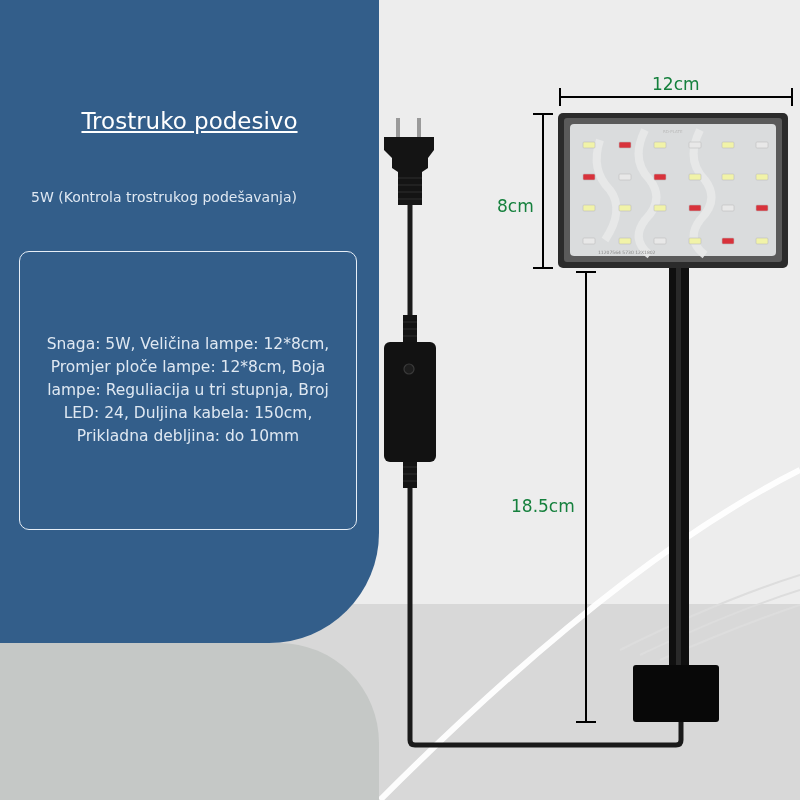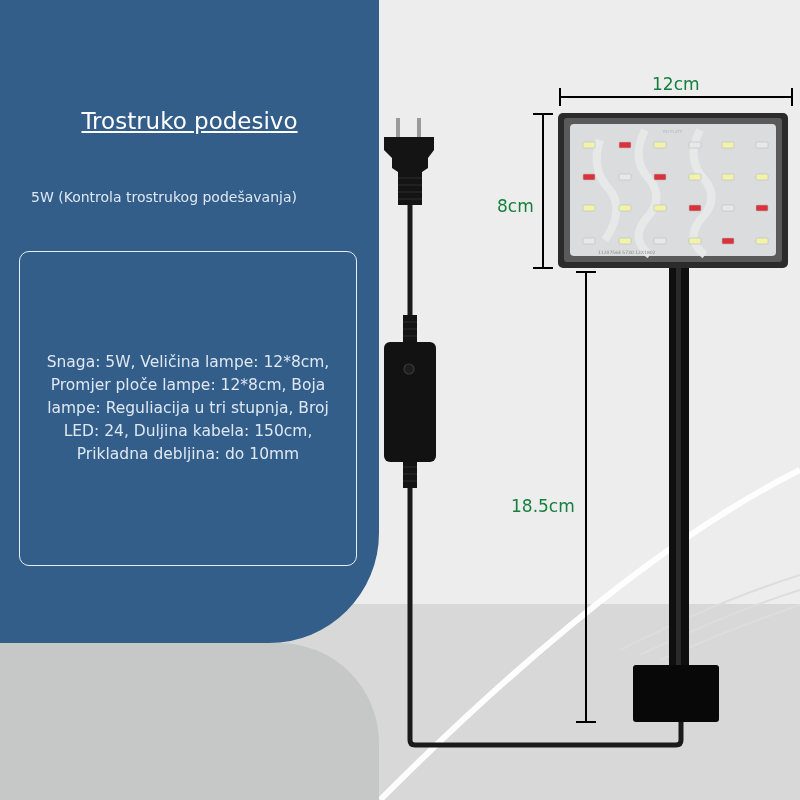--- a/index.html
+++ b/index.html
@@ -3,21 +3,21 @@
   <meta charset="utf-8">
   <style>
     html, body { margin:0; padding:0; }
     body { width:800px; height:800px; position:relative; overflow:hidden; background:#ededed; font-family:"DejaVu Sans", sans-serif; }
     .bg-bottom { position:absolute; left:0; top:604px; width:800px; height:196px; background:#d8d8d8; }
     .grey-panel { position:absolute; left:0; top:643px; width:379px; height:157px; background:#c5c8c6; border-top-right-radius:100px; }
     .blue-panel { position:absolute; left:0; top:0; width:379px; height:643px; background:#335e8a; border-bottom-right-radius:110px; }
     .swoosh { position:absolute; left:0; top:0; width:800px; height:800px; pointer-events:none; }
     .title { position:absolute; left:0; width:379px; text-align:center; color:#ffffff; font-size:23px; line-height:30px; top:106px;text-decoration:underline; }
     .subtitle { position:absolute; left:0; width:328px; text-align:center; color:#dfe8f2; font-size:14px; top:189px; }
-    .spec-box { position:absolute; left:19px; top:251px; width:338px; height:315px; border:1.5px solid #e6eef7; border-radius:10px; box-sizing:border-box; display:flex; align-items:center; justify-content:center; }
+    .spec-box { position:absolute; left:19px; top:251px; width:338px; height:279px; border:1.5px solid #e6eef7; border-radius:10px; box-sizing:border-box; display:flex; align-items:center; justify-content:center; }
     .spec-text { color:#dfe8f2; font-size:15.5px; line-height:23px; text-align:center; padding:0 14px; }
     .dim { position:absolute; font-size:17px; color:#15803d; }
     .svg-layer { position:absolute; left:0; top:0; width:800px; height:800px; }
   </style>
 </head>
 <body>
 
 <div class="bg-bottom"></div>
 <svg class="swoosh" viewBox="0 0 800 800">
   <path d="M380 800 Q620 560 800 470" stroke="#ffffff" stroke-width="6" fill="none" opacity="0.95"></path>

